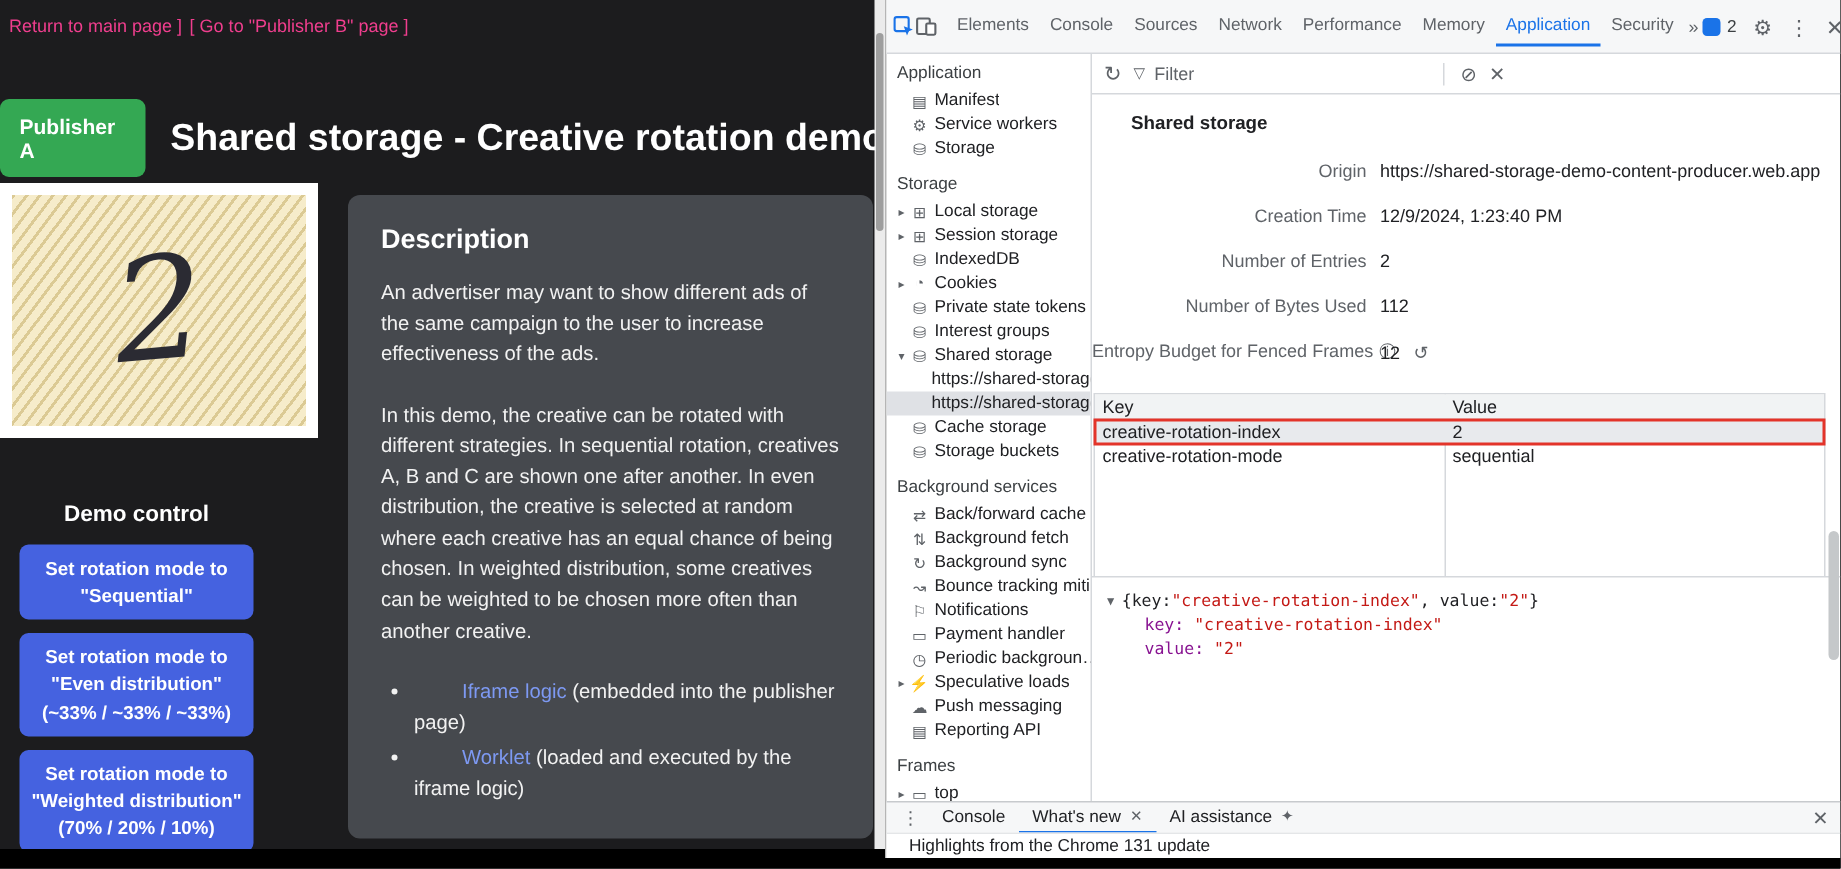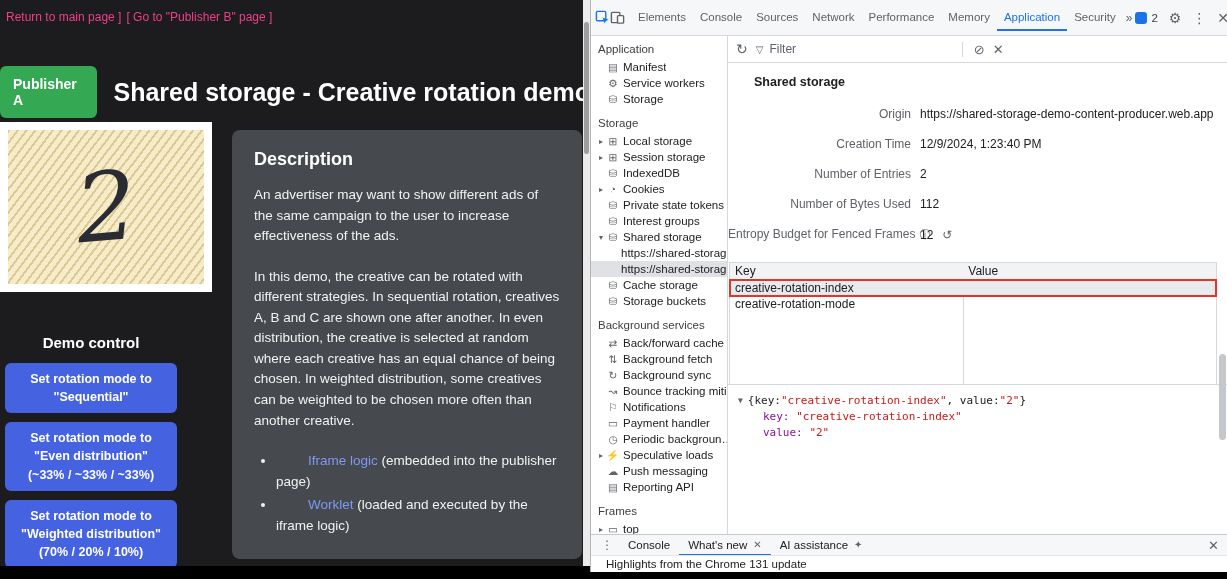--- a/index.html
+++ b/index.html
@@ -18,21 +18,21 @@
   .left-col { position:absolute; top:122px; left:0; width:212px; }
   .creative-frame { background:#fff; padding:8px; width:212px; }
   .creative { height:154px; display:flex; align-items:center; justify-content:center;
               background:
                 repeating-linear-gradient(127deg, rgba(186,160,82,0.45) 0 2px, rgba(0,0,0,0) 2px 7px),
                 #f6ecca; }
   .creative-num { font-family:"DejaVu Serif",serif; font-style:italic; font-size:95px; line-height:1;
                   color:#2b2b33; transform:rotate(-5deg); }
   .demo-title { margin-top:42px; width:182px; text-align:center; color:#fff; font-weight:bold; font-size:15px; }
   .demo-buttons { margin-top:12px; width:182px; display:flex; flex-direction:column; gap:9px; align-items:center; }
-  .demo-btn { width:172px; background:#4562e0; border:none; border-radius:6px; color:#fff;
+  .demo-btn { width:156px; background:#4562e0; border:none; border-radius:6px; color:#fff;
               font-family:inherit; font-weight:bold; font-size:12.5px; line-height:1.45;
               padding:7px 4px; white-space:pre-line; text-align:center; cursor:pointer; }
 
   .desc-panel { position:absolute; top:130px; left:232px; width:350px; background:#46494e; border-radius:8px;
                 padding:16px 22px 20px; color:#f2f2f2; font-size:13.5px; line-height:1.52; }
   .desc-panel h2 { margin:0 0 12px; font-size:18px; color:#fff; }
   .desc-panel p { margin:4px 0 20px; }
   .code-title { margin-top:2px; }
   .desc-panel ul { margin:6px 0 0; padding-left:22px; }
   .desc-panel li { margin-bottom:3px; }
@@ -83,21 +83,21 @@
   .meta-grid { display:grid; grid-template-columns:183px 1fr; column-gap:9px; row-gap:16px;
                margin-top:18px; align-items:center; }
   .meta-label { text-align:right; color:#5f6368; white-space:nowrap; }
   .meta-value { color:#202124; white-space:nowrap; }
   .info-ic { margin-left:4px; color:#5f6368; font-size:11px; cursor:pointer; }
   .reset-ic { margin-left:9px; color:#5f6368; font-size:12px; cursor:pointer; }
 
   .kv-table { position:relative; height:132px; border:1px solid #d5d8dc; margin:20px 10px 0 1px; background:#fff; }
   .kv-colline { position:absolute; left:48%; top:0; bottom:0; width:1px; background:#d5d8dc; }
   .kv-head { position:relative; display:flex; height:17px; background:#f1f3f4; border-bottom:1px solid #d5d8dc; }
-  .kv-row { position:relative; display:flex; height:16px; cursor:pointer;flex-direction:column; }
+  .kv-row { position:relative; display:flex; height:16px; cursor:pointer; }
   .kv-cell { padding:1px 5px; font-size:12px; overflow:hidden; white-space:nowrap; }
   .kv-cell.key { width:48%; }
   .kv-cell.val { flex:1; }
   .kv-row.annotated { background:#e8eaed; outline:2px solid #e3342a; outline-offset:-1px; z-index:2; }
 
   .preview { flex:none; height:150px; border-top:1px solid #d5d8dc; padding:9px 8px 0 8px;
              font-family:"DejaVu Sans Mono",monospace; font-size:11px; color:#202124; }
   .pv-line1 { display:flex; align-items:flex-start; cursor:pointer; }
   .pv-arrow { flex:none; font-size:8px; color:#5f6368; margin:2px 5px 0 2px; }
   .pv-prop { padding-left:27px; margin-top:3px; }

